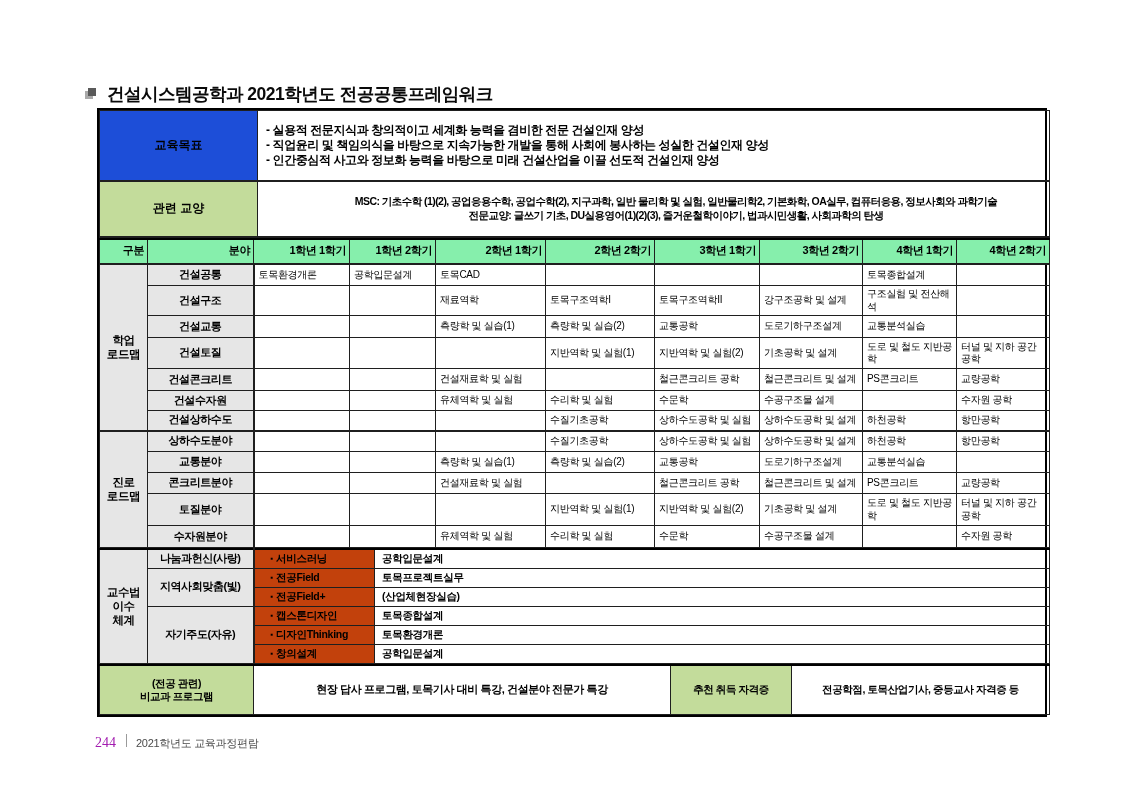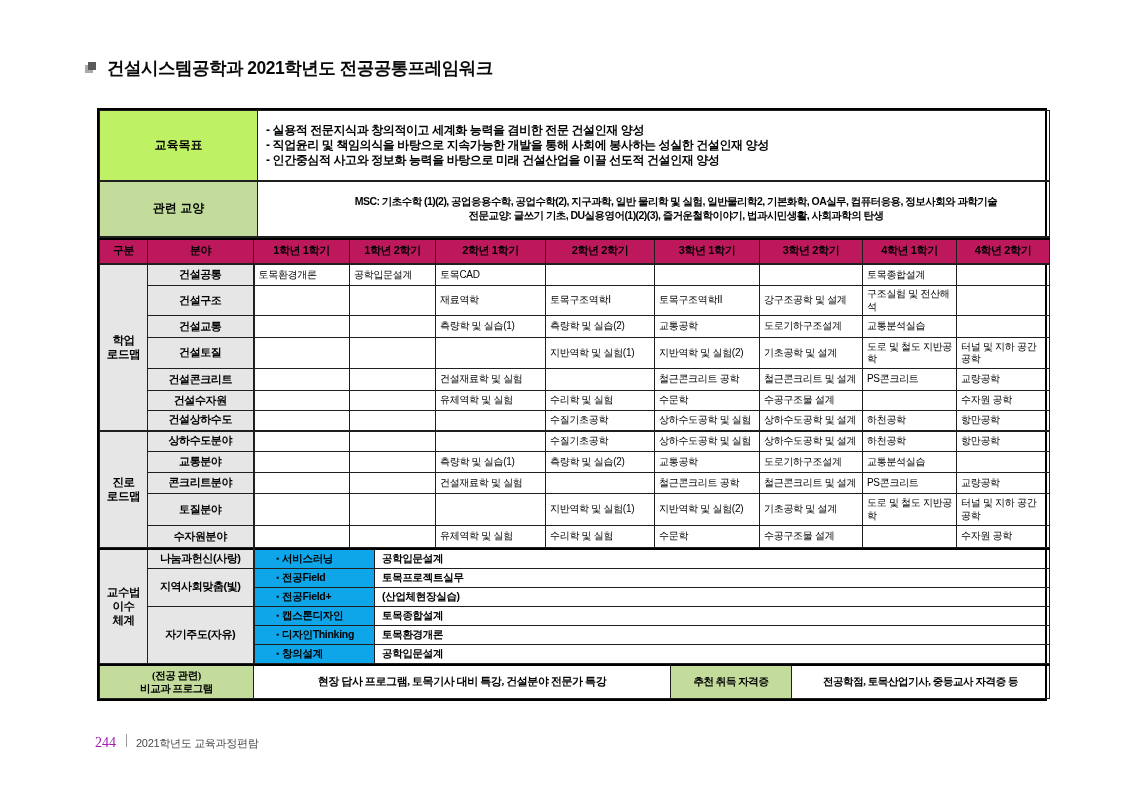--- a/index.html
+++ b/index.html
@@ -1,32 +1,32 @@
 <!DOCTYPE html>
 <html><head>
 <meta charset="utf-8">
 <style>
   html,body{margin:0;padding:0;background:#ffffff;}
   .page{position:relative;width:1121px;height:793px;background:#fff;overflow:hidden;
         font-family:"Liberation Sans","DejaVu Sans",sans-serif;color:#000;}
   
-  .title-row{position:absolute;left:88px;top:56px;display:flex;align-items:center;gap:11px;}
+  .title-row{position:absolute;left:88px;top:82px;display:flex;align-items:center;gap:11px;}
   .title-bullet{width:8px;height:8px;background:#5a5a5a;box-shadow:-3px 3px 0 #a9a9a9;margin-top:-4px;}
   .page-title{font-size:17.5px;font-weight:bold;letter-spacing:-0.5px;color:#0a0a0a;}
   
   .table-wrap{position:absolute;left:97px;top:108px;width:950px;border:2px solid #000;box-sizing:border-box;}
   table.t{width:100%;border-collapse:collapse;table-layout:fixed;}
   table.t + table.t{border-top:2px solid #000;}
   td,th{border:1px solid #1f1f1f;padding:1px 3px;vertical-align:middle;box-sizing:border-box;
         overflow:hidden;line-height:1.25;}
   
-  .teal{background:#bef264;}
+  .teal{background:#1d4ed8;}
   .cyan{background:#d2e9ef;}
   .green{background:#c3dc9b;}
-  .hdr{background:#be185d;}
+  .hdr{background:#86efac;text-align:right;}
   
   .info-table td{border-bottom-width:2px;}
   .ilabel{font-weight:bold;font-size:12px;text-align:center;}
   .goals{font-size:12px;font-weight:bold;text-align:left;padding-left:8px;}
   .goals div{white-space:nowrap;letter-spacing:-0.4px;}
   .credit{font-weight:bold;font-size:11.5px;text-align:center;letter-spacing:-0.4px;}
   .liberal{font-size:10.5px;font-weight:bold;text-align:center;letter-spacing:-0.55px;padding-left:48px;}
   .liberal div{white-space:nowrap;}
   tr.r-goal{height:70px;} tr.r-credit{height:26px;} tr.r-liberal{height:56px;}
   
@@ -37,25 +37,25 @@
   .course{font-size:10px;text-align:left;padding-left:4px;letter-spacing:-0.3px;}
   tbody tr.secline td{border-top-width:2px;}
   #roadmap-body tr:nth-child(1){height:22px;}  #roadmap-body tr:nth-child(2){height:30px;}
   #roadmap-body tr:nth-child(3){height:22px;}  #roadmap-body tr:nth-child(4){height:31px;}
   #roadmap-body tr:nth-child(5){height:22px;}  #roadmap-body tr:nth-child(6){height:20px;}
   #roadmap-body tr:nth-child(7){height:20px;}  #roadmap-body tr:nth-child(8){height:21px;}
   #roadmap-body tr:nth-child(9){height:21px;padding-left:16px;}  #roadmap-body tr:nth-child(10){height:21px;}
   #roadmap-body tr:nth-child(11){height:32px;} #roadmap-body tr:nth-child(12){height:22px;}
   
   .ped-table tr{height:19px;}
-  .method{background:#0ea5e9;font-weight:bold;font-size:10.5px;text-align:left;padding-left:22px;letter-spacing:-0.3px;}
+  .method{background:#c2410c;font-weight:bold;font-size:10.5px;text-align:left;padding-left:16px;letter-spacing:-0.3px;}
   .bullet{font-size:8px;margin-right:3px;vertical-align:1px;}
   .pcourse{font-weight:bold;font-size:10.5px;text-align:left;padding-left:7px;letter-spacing:-0.3px;}
   
-  .bottom-table tr{height:34px;font-family:Liberation Serif, serif;}
+  .bottom-table tr{height:50px;}
   .blabel{font-weight:bold;font-size:10.5px;text-align:center;white-space:pre-line;letter-spacing:-0.4px;}
   .btext{font-weight:bold;font-size:11px;text-align:center;letter-spacing:-0.4px;border-radius:9px;}
   .btext2{font-weight:bold;font-size:10.5px;text-align:center;letter-spacing:-0.4px;}
   
   .footer{position:absolute;left:95px;top:735px;display:flex;align-items:center;}
   .pagenum{font-family:"Liberation Serif","DejaVu Serif",serif;font-size:14px;color:#a21caf;}
   .footbar{width:1px;height:13px;background:#9a9a9a;margin:0 9px 0 10px;transform:translateY(-3px);}
   .foottext{font-size:11px;color:#4a4a4a;letter-spacing:-0.3px;}
 </style>
 </head>

